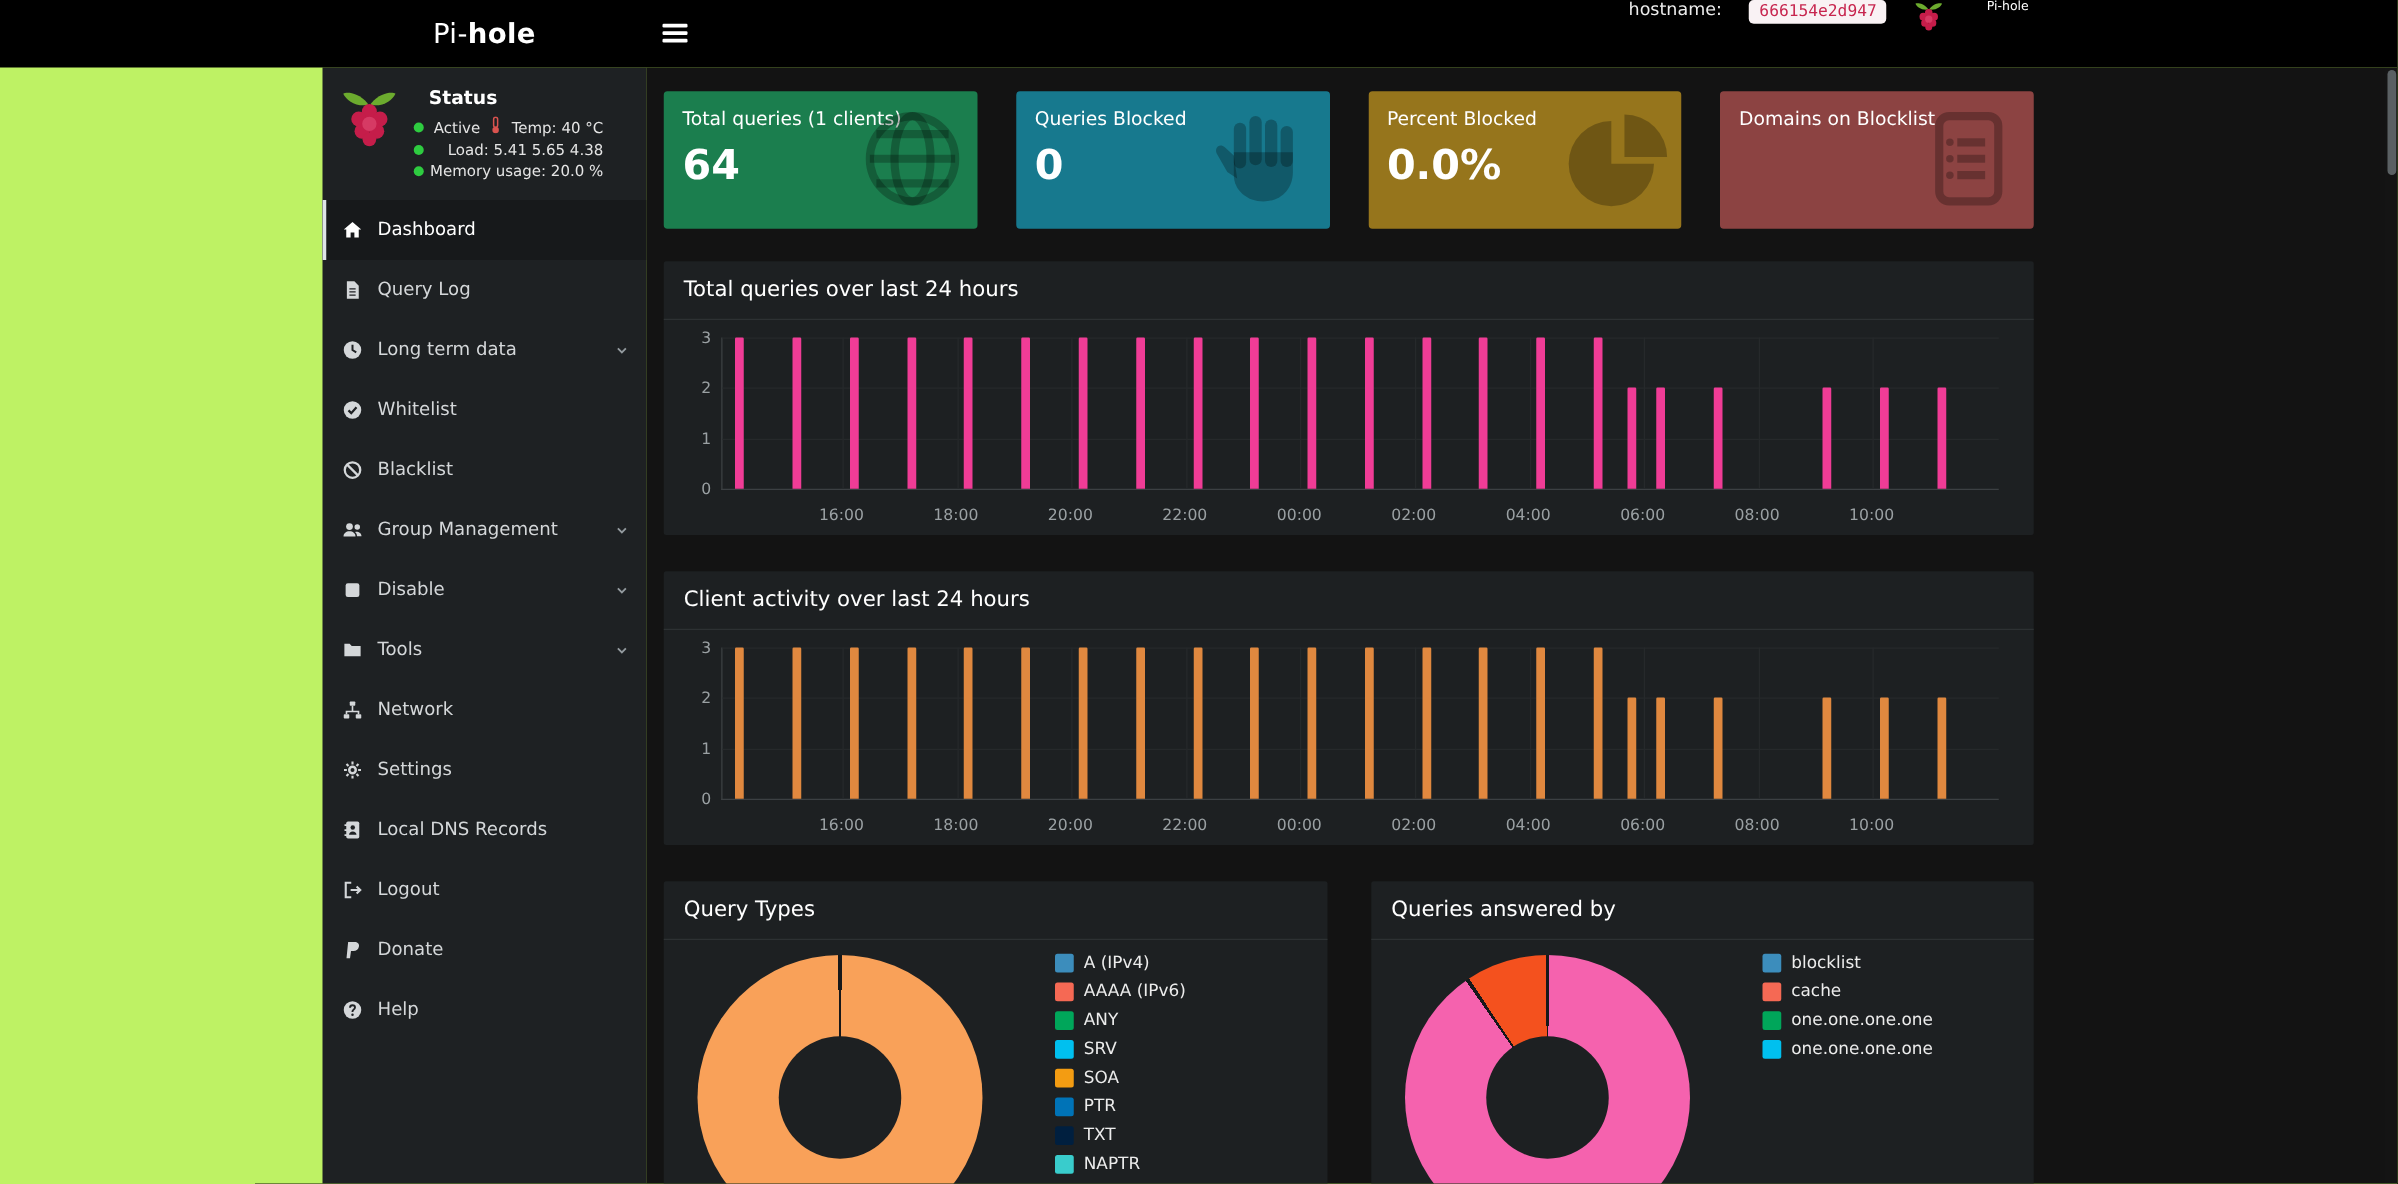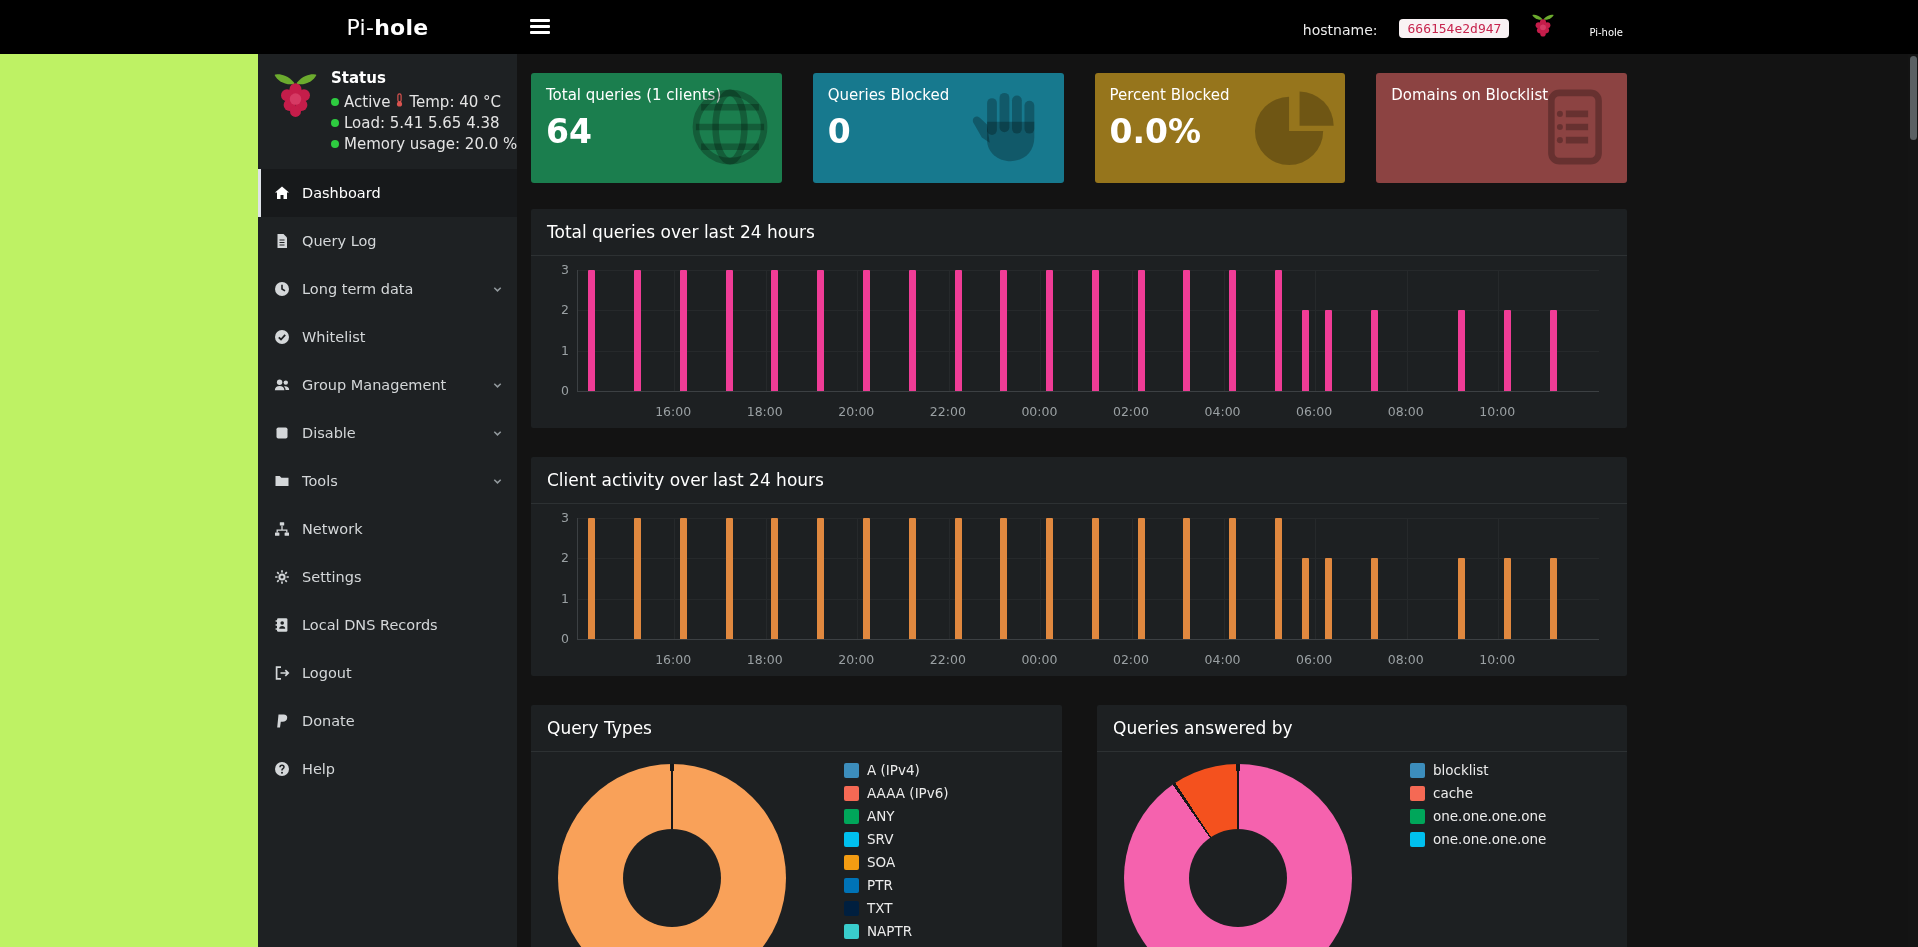--- a/index.html
+++ b/index.html
@@ -5,33 +5,33 @@
   html,body{margin:0;padding:0;background:#000;}
   body{font-family:"DejaVu Sans","Liberation Sans",sans-serif;}
   .stage{position:relative;width:1918px;height:947px;overflow:hidden;background:#bef264;}
 
   
   .navbar{position:absolute;top:0;left:0;right:0;height:54px;background:#000;z-index:5;}
   .brand{position:absolute;left:258px;width:259px;top:0;height:54px;display:flex;align-items:center;justify-content:center;color:#fff;font-size:22px;letter-spacing:.3px;cursor:pointer;}
   .brand b{font-weight:700;}
   .hamburger{position:absolute;left:530px;top:19px;width:20px;height:15px;display:flex;flex-direction:column;justify-content:space-between;cursor:pointer;}
   .hamburger div{height:2.6px;background:#fff;border-radius:1px;}
-  .nav-right{position:absolute;right:295px;top:0;height:38px;display:flex;align-items:flex-end;gap:22px;}
+  .nav-right{position:absolute;right:295px;top:0;height:38px;display:flex;align-items:flex-start;gap:22px;}
   .hostlabel{color:#ececec;font-size:14px;}
   .hostbadge{background:#f9f2f4;color:#c7254e;font-family:"DejaVu Sans Mono","Liberation Mono",monospace;font-size:13px;padding:2px 8px;border-radius:4px;}
   .nav-rasp{display:flex;}
   .nav-rasp svg{width:24px;height:26px;}
   .navtitle{color:#fff;font-size:10px;padding-left:12px;}
 
   
   .sidebar{position:absolute;left:258px;top:54px;width:259px;bottom:0;background:#1e2123;}
   .status{display:flex;gap:12px;padding:15px 10px 13px 14px;}
   .logo svg{width:47px;height:51px;}
-  .status-title{color:#fff;font-weight:700;font-size:15px;margin:0 0 6px;}
-  .sline{display:flex;align-items:center;gap:5px;color:#e4e4e4;font-size:15px;margin:3px 0;white-space:nowrap;}
+  .status-title{color:#fff;font-weight:700;font-size:15px;margin:0 12px 6px;}
+  .sline{display:flex;align-items:center;gap:5px;color:#e4e4e4;font-size:12px;margin:3px 0;white-space:nowrap;justify-content:space-between;}
   .dot{width:8px;height:8px;border-radius:50%;background:#2ecc40;flex:none;}
   .nav-header{background:#191c1d;color:#8f9698;font-size:11.5px;padding:8px 13px;}
   #menu{list-style:none;margin:0;padding:0;}
   .menu-item{display:flex;align-items:center;gap:11px;height:48px;padding:0 14px 0 13px;color:#d4d7d9;font-size:14.5px;border-left:3px solid transparent;cursor:pointer;box-sizing:border-box;}
   .menu-item.active{background:#17191b;border-left-color:#dfe3e8;color:#fff;text-align:center;}
   .mi-icon{width:17px;display:flex;flex:none;}
   .mi-icon svg{width:16px;height:16px;}
   .chev{margin-left:auto;color:#939a9e;display:flex;}
 
   
@@ -178,20 +178,31 @@
           </span>
         </li>
         <li class="menu-item">
           <span class="mi-icon">
             <svg viewBox="0 0 16 16">
               <circle cx="8" cy="8" r="7" fill="currentColor"></circle>
               <path d="M4.8 8.3l2.2 2.2 4.2-4.7" fill="none" stroke="#1e2123" stroke-width="1.8"></path>
             </svg>
           </span>
           <span class="mi-label">Whitelist</span>
+        </li>
+        <li class="menu-item">
+          <span class="mi-icon">
+            <svg viewBox="0 0 16 16">
+              <g fill="none" stroke="currentColor" stroke-width="1.8">
+                <circle cx="8" cy="8" r="6.2"></circle>
+                <path d="M3.7 3.7l8.6 8.6"></path>
+              </g>
+            </svg>
+          </span>
+          <span class="mi-label">Blacklist</span>
         </li>
         <li class="menu-item">
           <span class="mi-icon">
             <svg viewBox="0 0 16 16">
               <g fill="currentColor">
                 <circle cx="5.6" cy="5.2" r="2.7"></circle>
                 <path d="M.8 13.2c0-2.6 2.1-4.2 4.8-4.2s4.8 1.6 4.8 4.2z"></path>
                 <circle cx="11.8" cy="5.6" r="2.2"></circle>
                 <path d="M11 9.3c2.4 0 4.2 1.4 4.2 3.6h-3.6c0-1.4-.6-2.7-1.7-3.4z"></path>
               </g>

